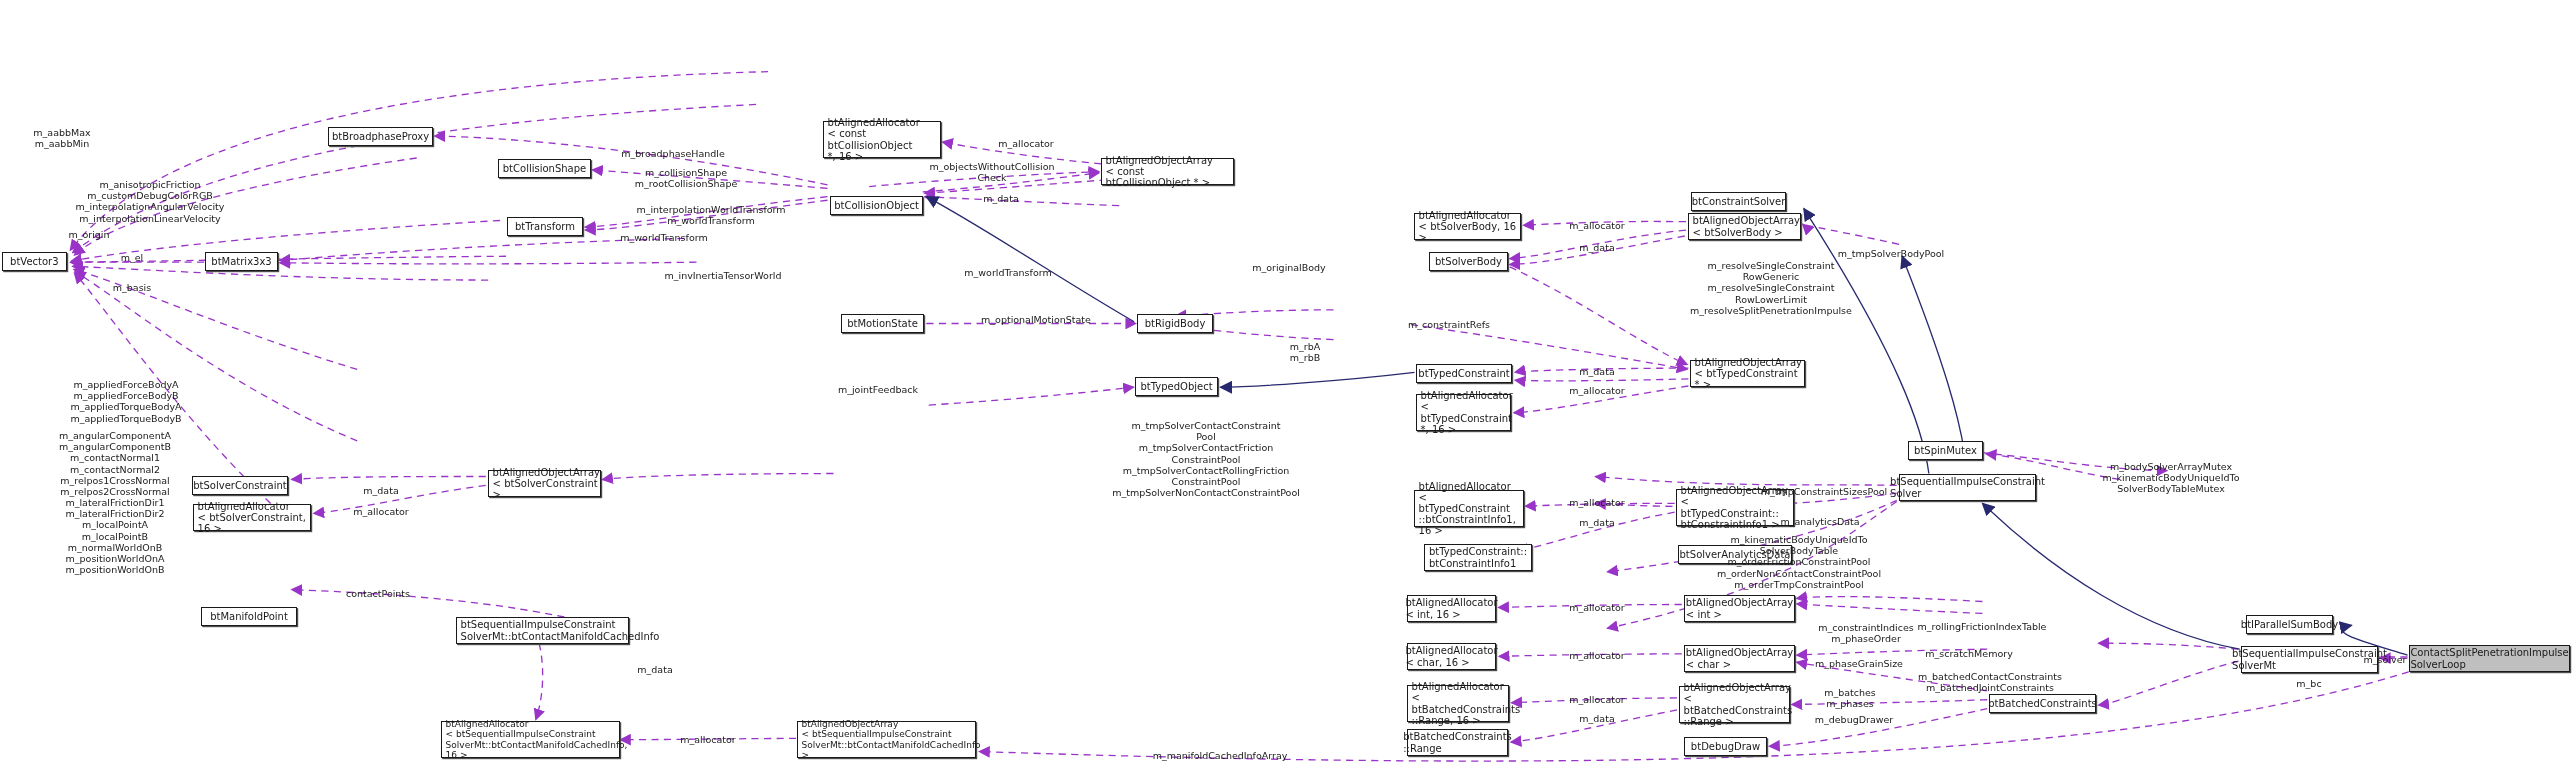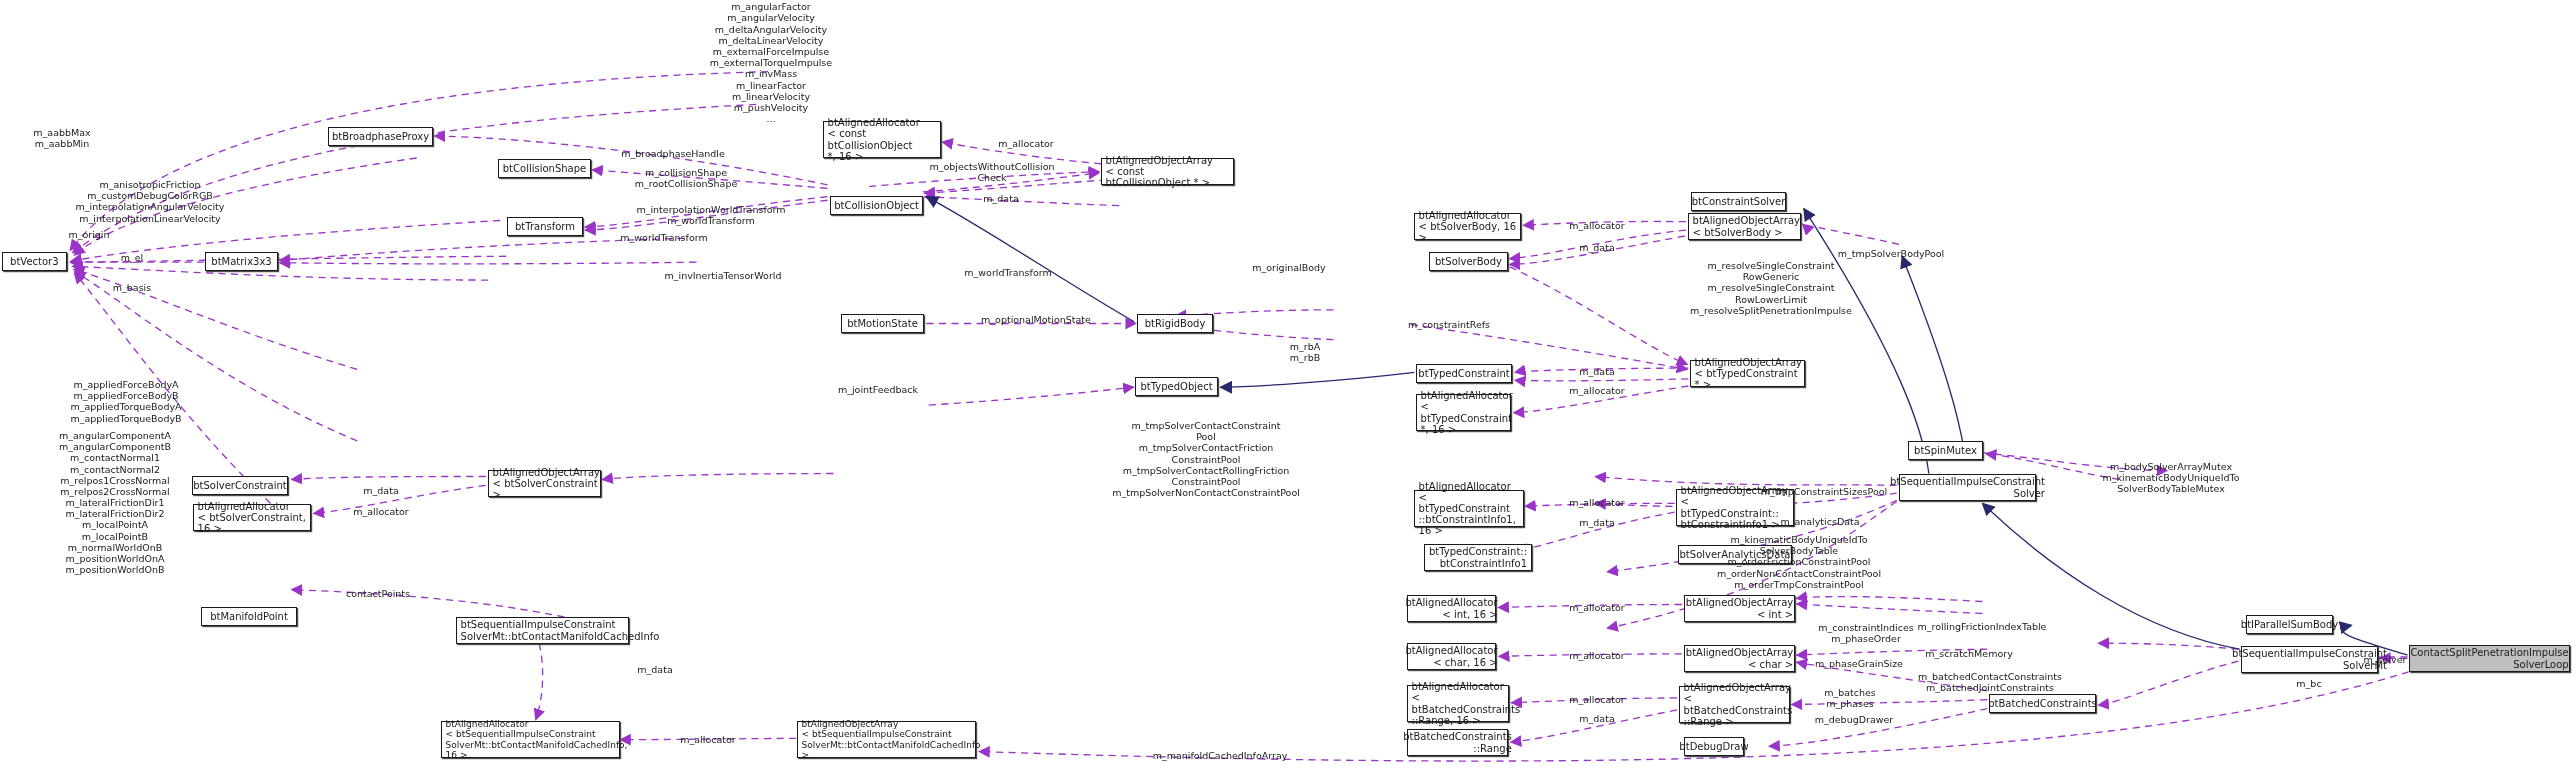--- a/index.html
+++ b/index.html
@@ -13,21 +13,21 @@
   }
   svg.edges{position:absolute;left:0;top:0;width:2576px;height:775px;pointer-events:none;}
   .node{
     position:absolute;
     box-sizing:border-box;
     border:0.6px solid #1a1a1a;
     background:#ffffff;
     color:#1a1a1a;
     font-size:10px;
     line-height:1.12;
-    text-align:right;
+    text-align:left;
     display:flex;
     align-items:center;
     justify-content:center;
     padding:1.2px 3.6px;
     box-shadow:1.2px 1.2px 0 0 #4d4d4d;
     white-space:pre-line;
   }
   .node.highlight{background:#bfbfbf;}
   .node.leftalign{text-align:left;justify-content:flex-start;}
   .elabel{
@@ -211,39 +211,28 @@
   <div class="node" style="left:1684px;top:645px;width:111px;height:27px">btAlignedObjectArray
 &lt; char &gt;</div>
   <div class="node leftalign" style="left:1407px;top:685px;width:102px;height:37px">btAlignedAllocator
 &lt; btBatchedConstraints
 ::Range, 16 &gt;</div>
   <div class="node leftalign" style="left:1679px;top:686px;width:111px;height:37px">btAlignedObjectArray
 &lt; btBatchedConstraints
 ::Range &gt;</div>
   <div class="node" style="left:1407px;top:729px;width:101px;height:27px">btBatchedConstraints
 ::Range</div>
-  <div class="node" style="left:1684px;top:737px;width:60px;height:19px">btDebugDraw</div>
+  <div class="node" style="left:1684px;top:737px;width:83px;height:19px">btDebugDraw</div>
   <div class="node" style="left:1989px;top:694px;width:107px;height:19px">btBatchedConstraints</div>
   <div class="node" style="left:2246px;top:615px;width:87px;height:19px">btIParallelSumBody</div>
   <div class="node" style="left:2241px;top:646px;width:137px;height:27px">btSequentialImpulseConstraint
 SolverMt</div>
   <div class="node highlight" style="left:2409px;top:645px;width:161px;height:27px">ContactSplitPenetrationImpulse
 SolverLoop</div>
 
-  <div class="elabel" style="left:771px;top:1.2px">m_angularFactor
-m_angularVelocity
-m_deltaAngularVelocity
-m_deltaLinearVelocity
-m_externalForceImpulse
-m_externalTorqueImpulse
-m_invMass
-m_linearFactor
-m_linearVelocity
-m_pushVelocity
-...</div>
   <div class="elabel" style="left:62px;top:127px">m_aabbMax
 m_aabbMin</div>
   <div class="elabel" style="left:673px;top:148px">m_broadphaseHandle</div>
   <div class="elabel" style="left:150px;top:179px">m_anisotropicFriction
 m_customDebugColorRGB
 m_interpolationAngularVelocity
 m_interpolationLinearVelocity</div>
   <div class="elabel" style="left:89px;top:229px">m_origin</div>
   <div class="elabel" style="left:132px;top:282px">m_basis</div>
   <div class="elabel" style="left:132px;top:252px">m_el</div>

